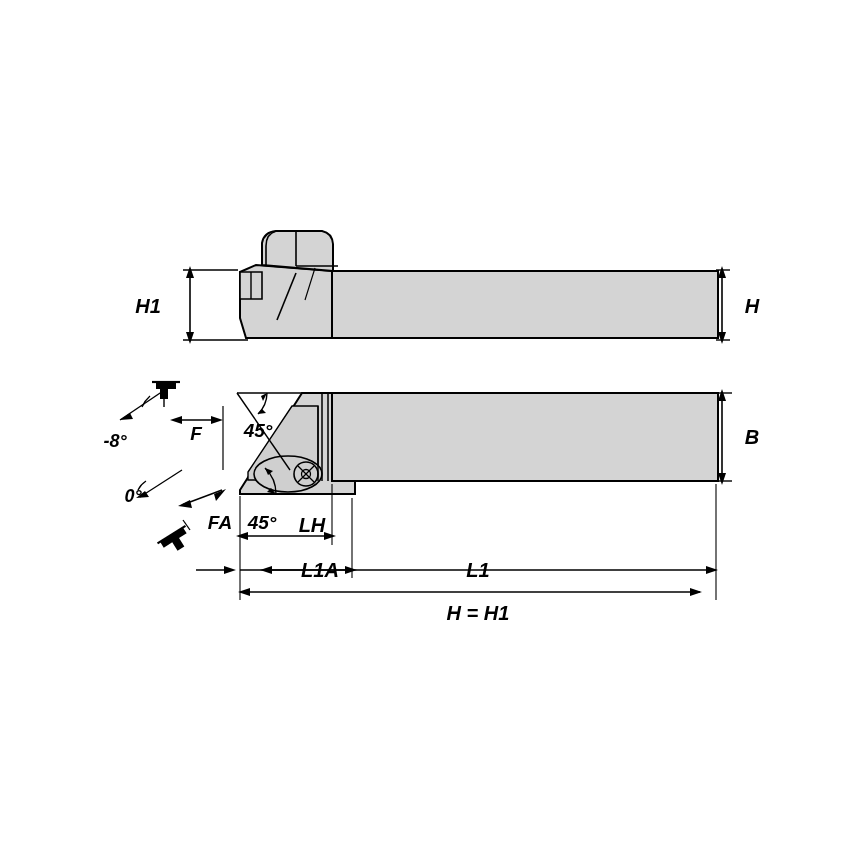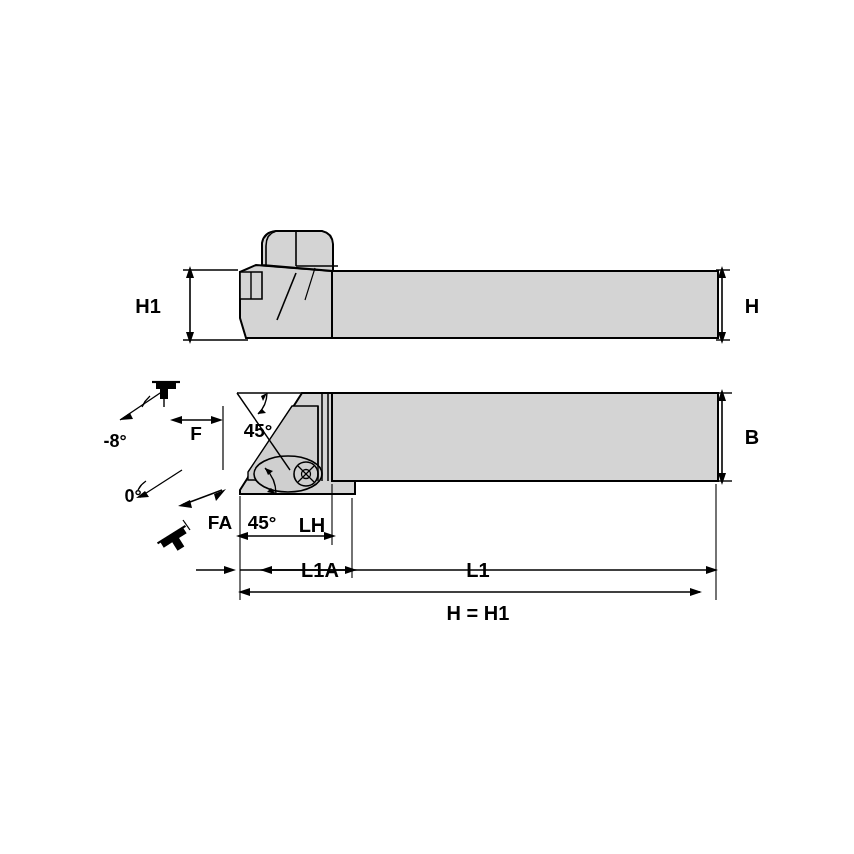--- a/index.html
+++ b/index.html
@@ -11,20 +11,21 @@
     width: 854px;
     height: 854px;
     font-family: "Liberation Sans", sans-serif;
     overflow: hidden;
   }
   #stage {
     position: relative;
     width: 768px;
     height: 854px;
     background: #ffffff;
+    font-style: italic;
   }
   svg.diagram {
     position: absolute;
     left: 0;
     top: 0;
     width: 854px;
     height: 854px;
   }
   .lbl {
     font-family: "Liberation Sans", sans-serif;

